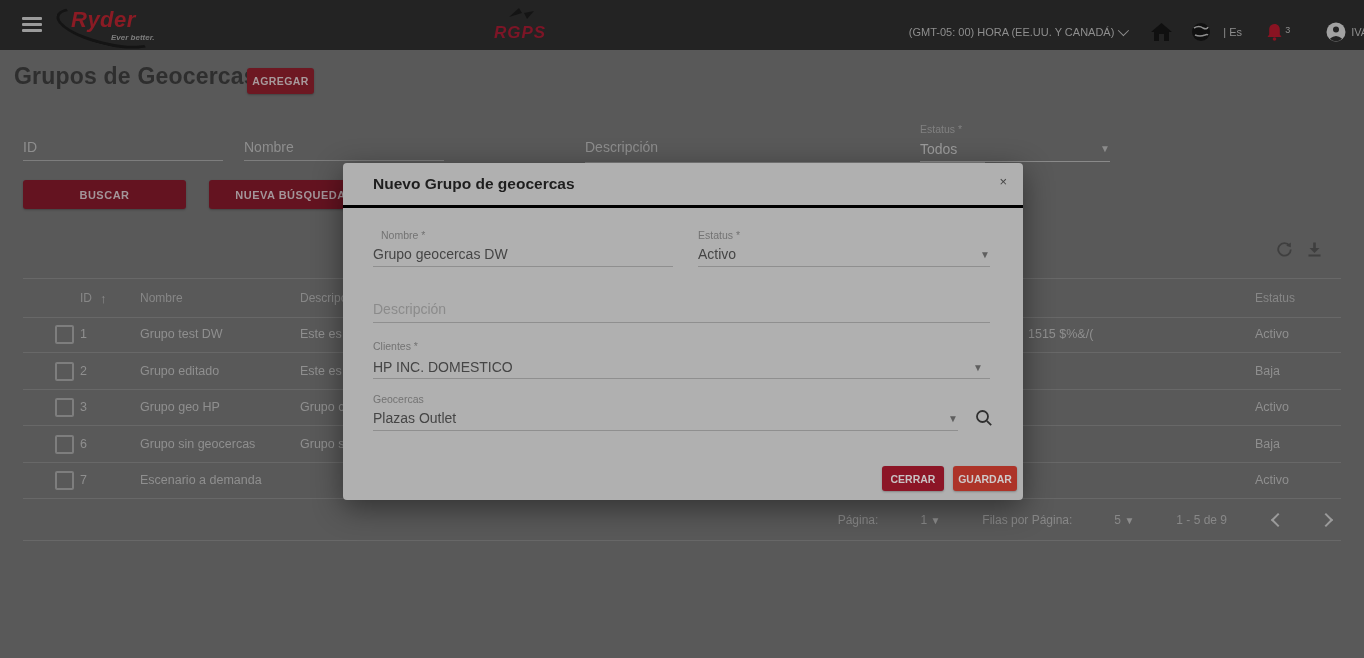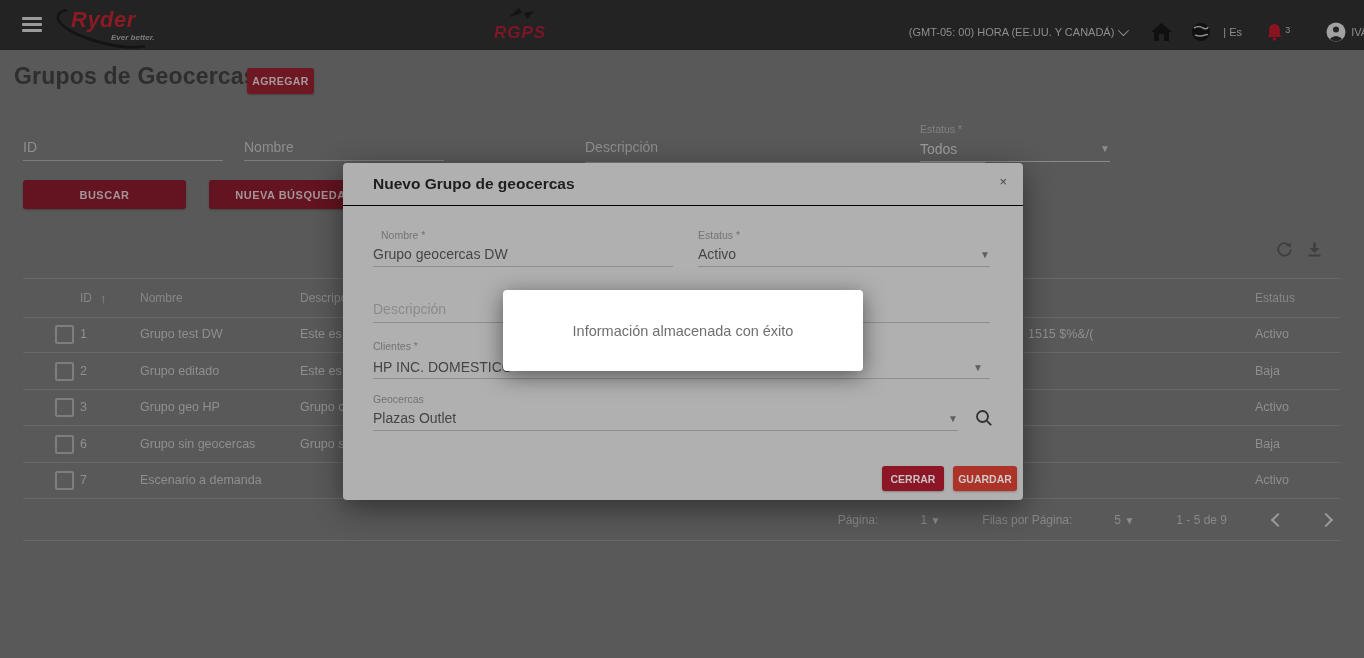--- a/index.html
+++ b/index.html
@@ -55,21 +55,21 @@
   .pag{left:23px;top:505px;width:1318px;height:30px;display:flex;align-items:center;justify-content:flex-end;
        font-size:12px;color:#888888;gap:16px;}
   .pag .sp{margin-left:26px;}
   .pgchev{display:inline-block;width:8px;height:8px;border-right:2px solid #9b9b9b;border-bottom:2px solid #9b9b9b;cursor:pointer;}
   .pl{transform:rotate(135deg);margin-left:30px;}
   .pr{transform:rotate(-45deg);margin-left:22px;margin-right:10px;}
 
   
   .modal{left:343px;top:163px;width:680px;height:337px;background:#b0b0b0;border-radius:4px;
          box-shadow:0 8px 30px rgba(0,0,0,0.45);z-index:20;}
-  .m-head{position:absolute;left:0;top:0;width:100%;height:42px;border-bottom:1px solid #000000;}
+  .m-head{position:absolute;left:0;top:0;width:100%;height:42px;border-bottom:3px solid #000000;}
   .m-title{position:absolute;left:30px;top:0;line-height:42px;font-size:15.5px;font-weight:bold;color:#1e1e1e;}
   .m-close{position:absolute;right:16px;top:11px;font-size:13px;color:#444444;cursor:pointer;}
   .m-label{position:absolute;font-size:10.5px;color:#737373;}
   .m-value{position:absolute;font-size:14px;color:#454545;}
   .m-line{position:absolute;height:1px;background:#8f8f8f;}
   .m-arrow{position:absolute;font-size:10px;color:#5f5f5f;}
   .m-input{position:absolute;background:transparent;border:none;outline:none;font-size:14px;color:#454545;
      font-family:"Liberation Sans",sans-serif;padding:0;}
   .m-input::placeholder{color:#8b8b8b;opacity:1;}
   .btn-cerrar{right:79px;bottom:9px;width:62px;height:25px;background:#8c1526;color:#c9c2c3;font-size:10.5px;position:absolute;}
@@ -254,17 +254,14 @@
     <div class="m-line" style="left:30px;top:267px;width:585px;"></div>
     <svg class="abs" style="left:632px;top:246px;cursor:pointer;" width="18" height="18" viewBox="0 0 18 18">
       <circle cx="7.5" cy="7.5" r="5.5" stroke="#2f2f2f" stroke-width="1.8" fill="none"></circle>
       <line x1="11.8" y1="11.8" x2="16.2" y2="16.2" stroke="#2f2f2f" stroke-width="1.8"></line>
     </svg>
 
     <div class="btn btn-cerrar">CERRAR</div>
     <div class="btn btn-guardar">GUARDAR</div>
   </div>
 
-  <div class="abs toast">
-    <span>Información almacenada con éxito</span>
-  </div>
 
 </div>
 
 </body></html>

